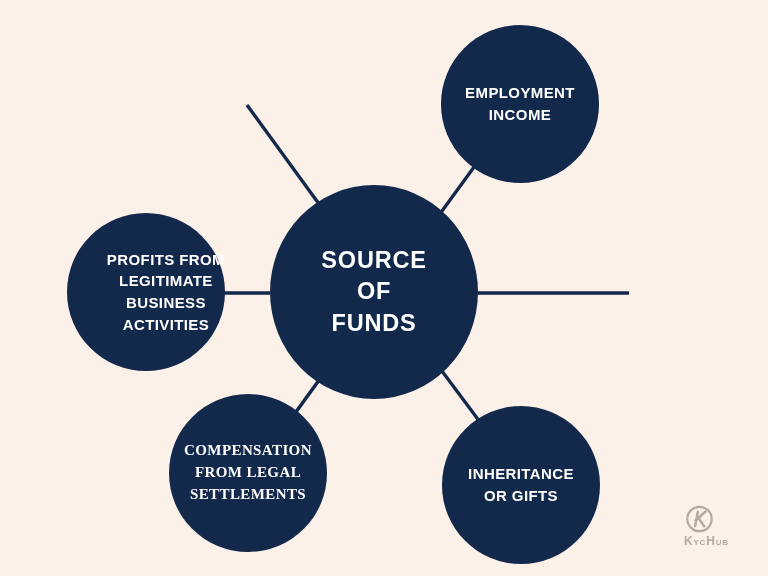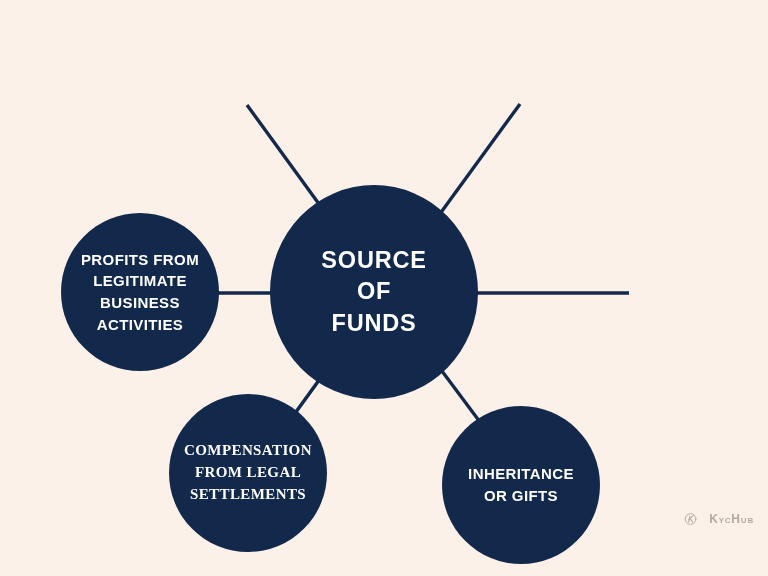--- a/index.html
+++ b/index.html
@@ -52,32 +52,31 @@
     left:270px;top:185px;
     width:208px;height:214px;
   }
   .center-node .label{
     font-size:23.5px;
     line-height:1.33;
     letter-spacing:0.8px;
   }
   .pos-tl{left:168px;top:26px;}
   .pos-tr{left:441px;top:25px;}
-  .pos-ml{left:61px;top:213px;}
+  .pos-ml{left:67px;top:213px;justify-content:flex-end;}
   .pos-mr{left:550px;top:214px;}
   .pos-bl{left:169px;top:394px;font-family:Liberation Serif, serif;}
   .pos-br{left:442px;top:406px;}
   .logo{
     position:absolute;
     left:684px;top:504px;
     width:70px;
     display:flex;
-    flex-direction:row;
-    align-items:center;
-    gap:12px;
+    flex-direction:column;
+    gap:1px;
   }
   .logo-icon{display:block;}
   .logo-icon .stroke{
     fill:none;
     stroke:var(--logo);
     stroke-linecap:round;
   }
   .logo-text{
     color:var(--logo);
     font-weight:700;
@@ -101,20 +100,24 @@
     <line class="conn" x1="383" y1="292" x2="521" y2="477"></line>
   </svg>
 
   <div class="node center-node">
     <div class="label">SOURCE
 OF
 FUNDS</div>
   </div>
 
 
+  <div class="node sat pos-tr">
+    <div class="label">EMPLOYMENT
+INCOME</div>
+  </div>
 
   <div class="node sat pos-ml">
     <div class="label">PROFITS FROM
 LEGITIMATE
 BUSINESS
 ACTIVITIES</div>
   </div>
 
 
   <div class="node sat pos-bl">

